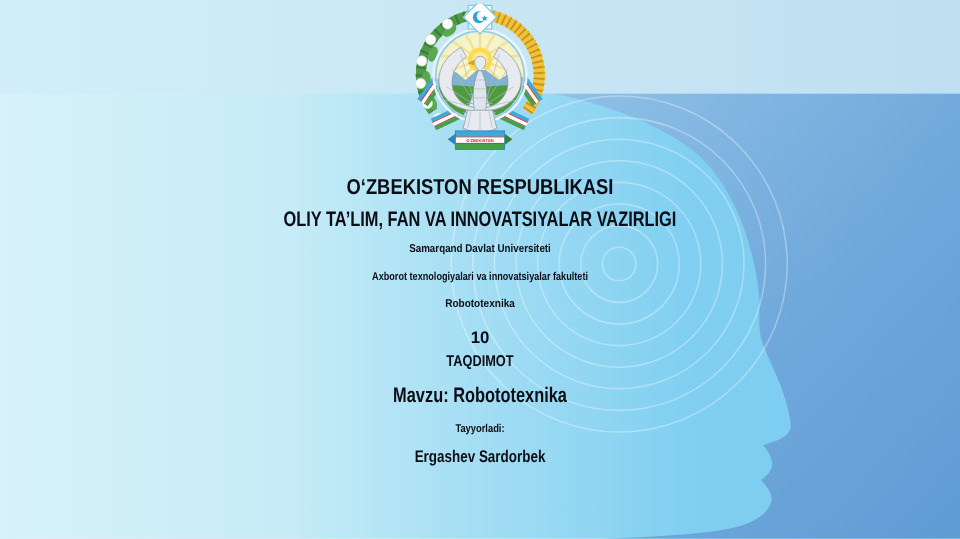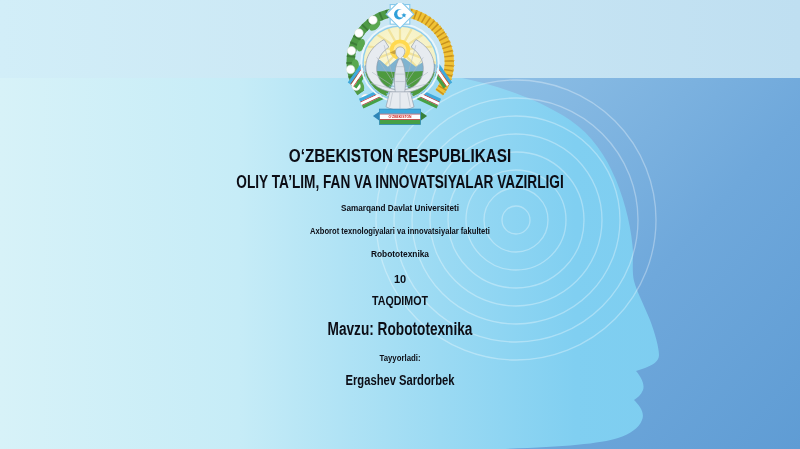--- a/index.html
+++ b/index.html
@@ -13,21 +13,21 @@
   .line{
     position:absolute;left:0;width:800px;text-align:center;
     font-weight:bold;color:#0c0d15;white-space:nowrap;
     transform-origin:50% 50%;line-height:1.15;
   }
   .l1 {top:146px;font-size:18px;transform:scaleX(.85);}
   .l2 {top:172px;font-size:17.5px;transform:scaleX(.78);}
   .l3 {top:203px;font-size:9.5px;transform:scaleX(.86);}
   .l4 {top:226px;font-size:9.5px;transform:scaleX(.80);}
   .l5 {top:249px;font-size:9.5px;transform:scaleX(.88);}
-  .l6 {top:273px;font-size:11px;}
+  .l6 {top:273px;font-size:14px;}
   .l7 {top:294px;font-size:13px;transform:scaleX(.82);}
   .l8 {top:319px;font-size:17.5px;transform:scaleX(.78);}
   .l9 {top:353px;font-size:9.5px;transform:scaleX(.82);}
   .l10{top:372px;font-size:14px;transform:scaleX(.80);}
 </style>
 </head>
 <body>
 
 <div class="stage">
 

